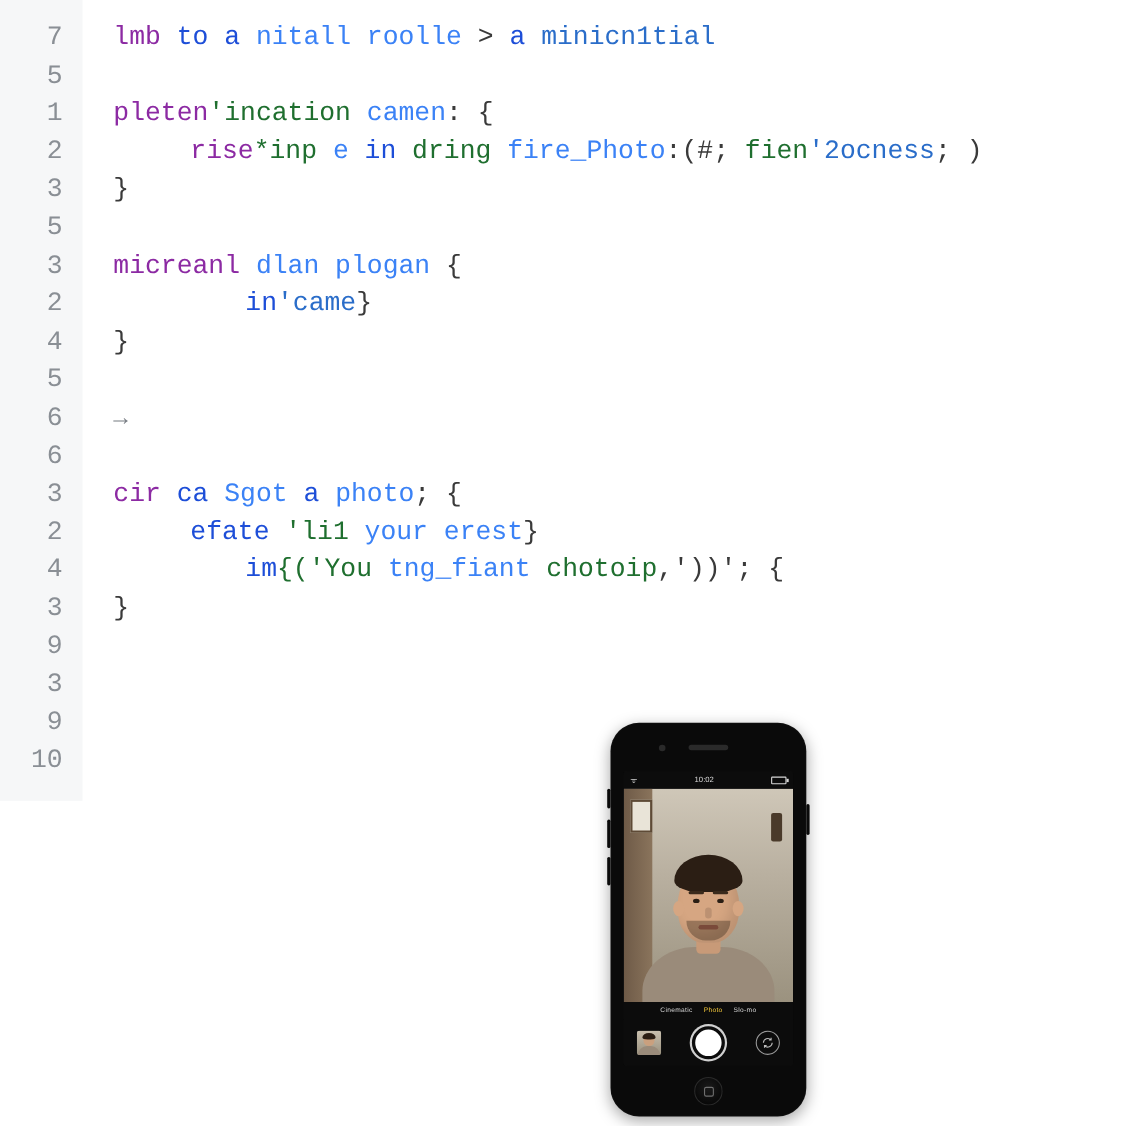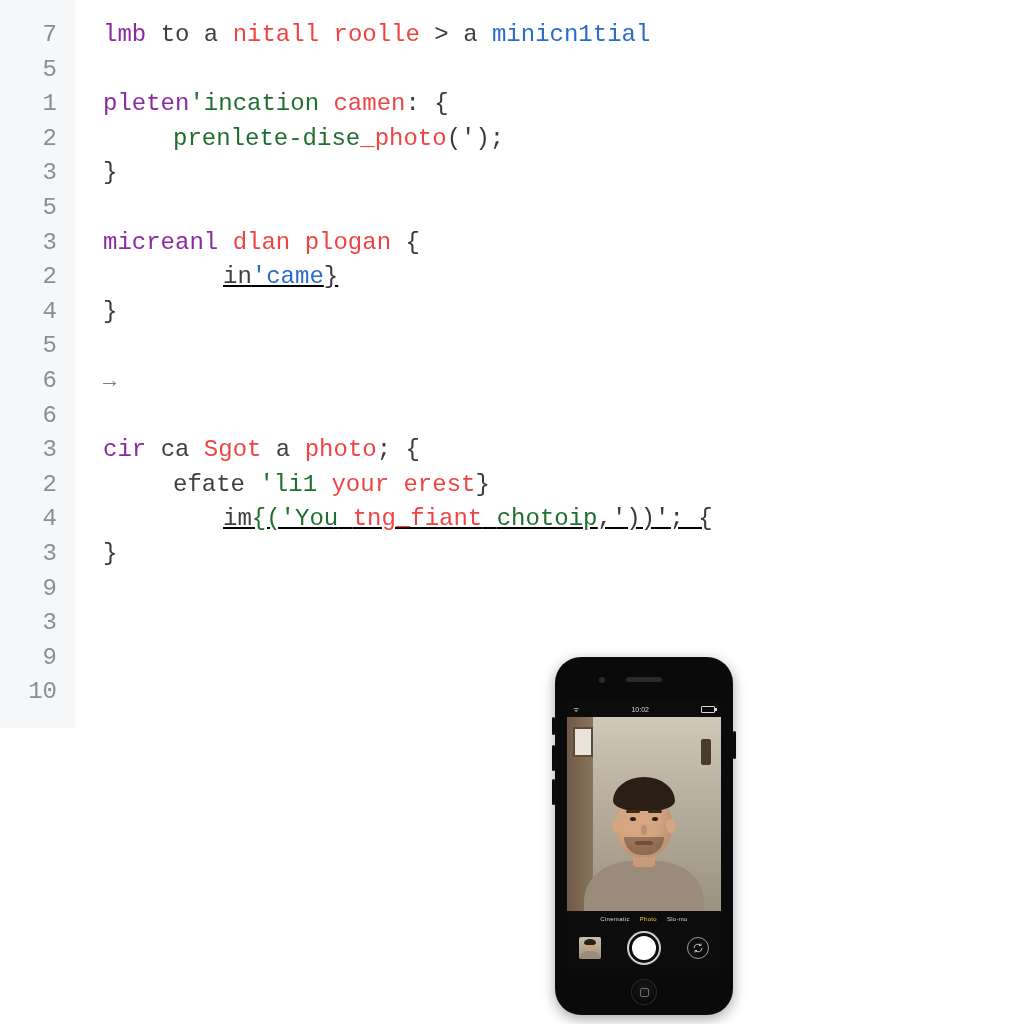--- a/index.html
+++ b/index.html
@@ -31,29 +31,29 @@
   padding-bottom: 18px;
   font-size: 24px;
   position: relative;
 }
 .code-line {
   height: 34.6px;
   line-height: 34.6px;
   white-space: pre;
 }
 .tok-kw { color: #8c2aa3; } 
-.tok-kw2 { color: #404040; } 
+.tok-kw2 { color: #1d4ed8; } 
 .tok-fn { color: #1f6f2f; } 
-.tok-id { color: #ef4444; }
+.tok-id { color: #3b82f6; }
 .tok-link { color: #2a6dc9; }
 .tok-op { color: #3a3a3a; }
 .tok-punct { color: #3a3a3a; }
 .arrow { color: #7a7f85; font-size: 22px; }
 .code-line.indent1 { padding-left: 70px; }
-.code-line.indent2 { padding-left: 120px; text-decoration: underline; }
+.code-line.indent2 { padding-left: 120px; }
 
 .phone-wrap {
   position: absolute;
   left: 480px;
   top: 657px;
   width: 200px;
 }
 .phone {
   width: 178px;
   height: 358px;
@@ -276,22 +276,22 @@
   </div>
 
   <div class="code-area">
 
     <div class="code-line"><span class="tok-kw">lmb</span> <span class="tok-kw2">to</span> <span class="tok-kw2">a</span> <span class="tok-id">nitall</span> <span class="tok-id">roolle</span> <span class="tok-op">&gt;</span> <span class="tok-kw2">a</span> <span class="tok-link">minicn1tial</span></div>
 
     <div class="code-line"></div>
 
     <div class="code-line"><span class="tok-kw">pleten</span><span class="tok-fn">'incation</span> <span class="tok-id">camen</span><span class="tok-punct">: {</span></div>
 
-
-    <div class="code-line indent1"><span class="tok-fn">prenlete-dise</span><span class="tok-id">_photo</span><span class="tok-punct">(');</span></div>
+    <div class="code-line indent1"><span class="tok-kw">rise</span><span class="tok-fn">*inp</span> <span class="tok-id">e</span> <span class="tok-kw2">in</span> <span class="tok-fn">dring</span> <span class="tok-id">fire_Photo</span><span class="tok-punct">:(#;</span> <span class="tok-fn">fien</span><span class="tok-link">'2ocness</span><span class="tok-punct">; )</span></div>
+
 
     <div class="code-line"><span class="tok-punct">}</span></div>
 
     <div class="code-line"></div>
 
     <div class="code-line"><span class="tok-kw">micreanl</span> <span class="tok-id">dlan</span> <span class="tok-id">plogan</span> <span class="tok-punct">{</span></div>
 
 
     <div class="code-line indent2"><span class="tok-kw2">in</span><span class="tok-link">'came</span><span class="tok-punct">}</span></div>
 

